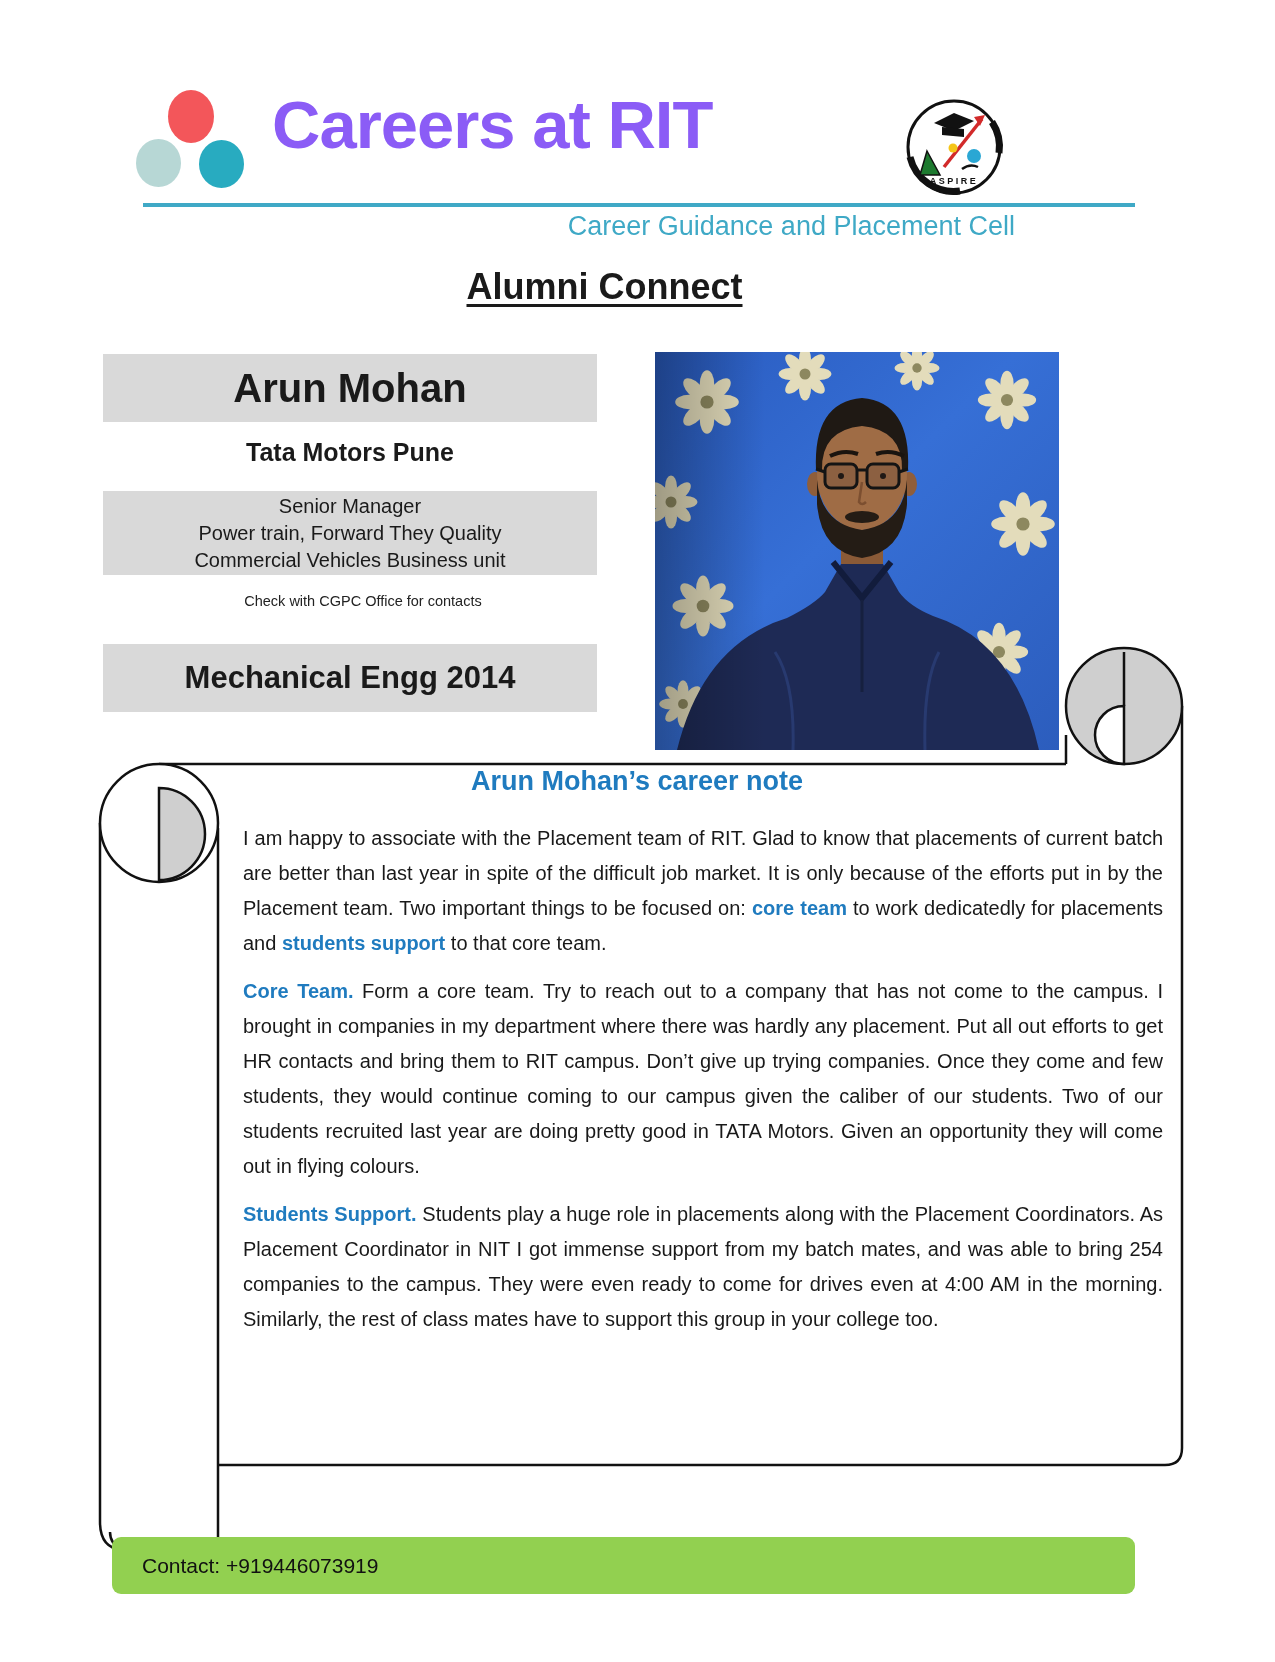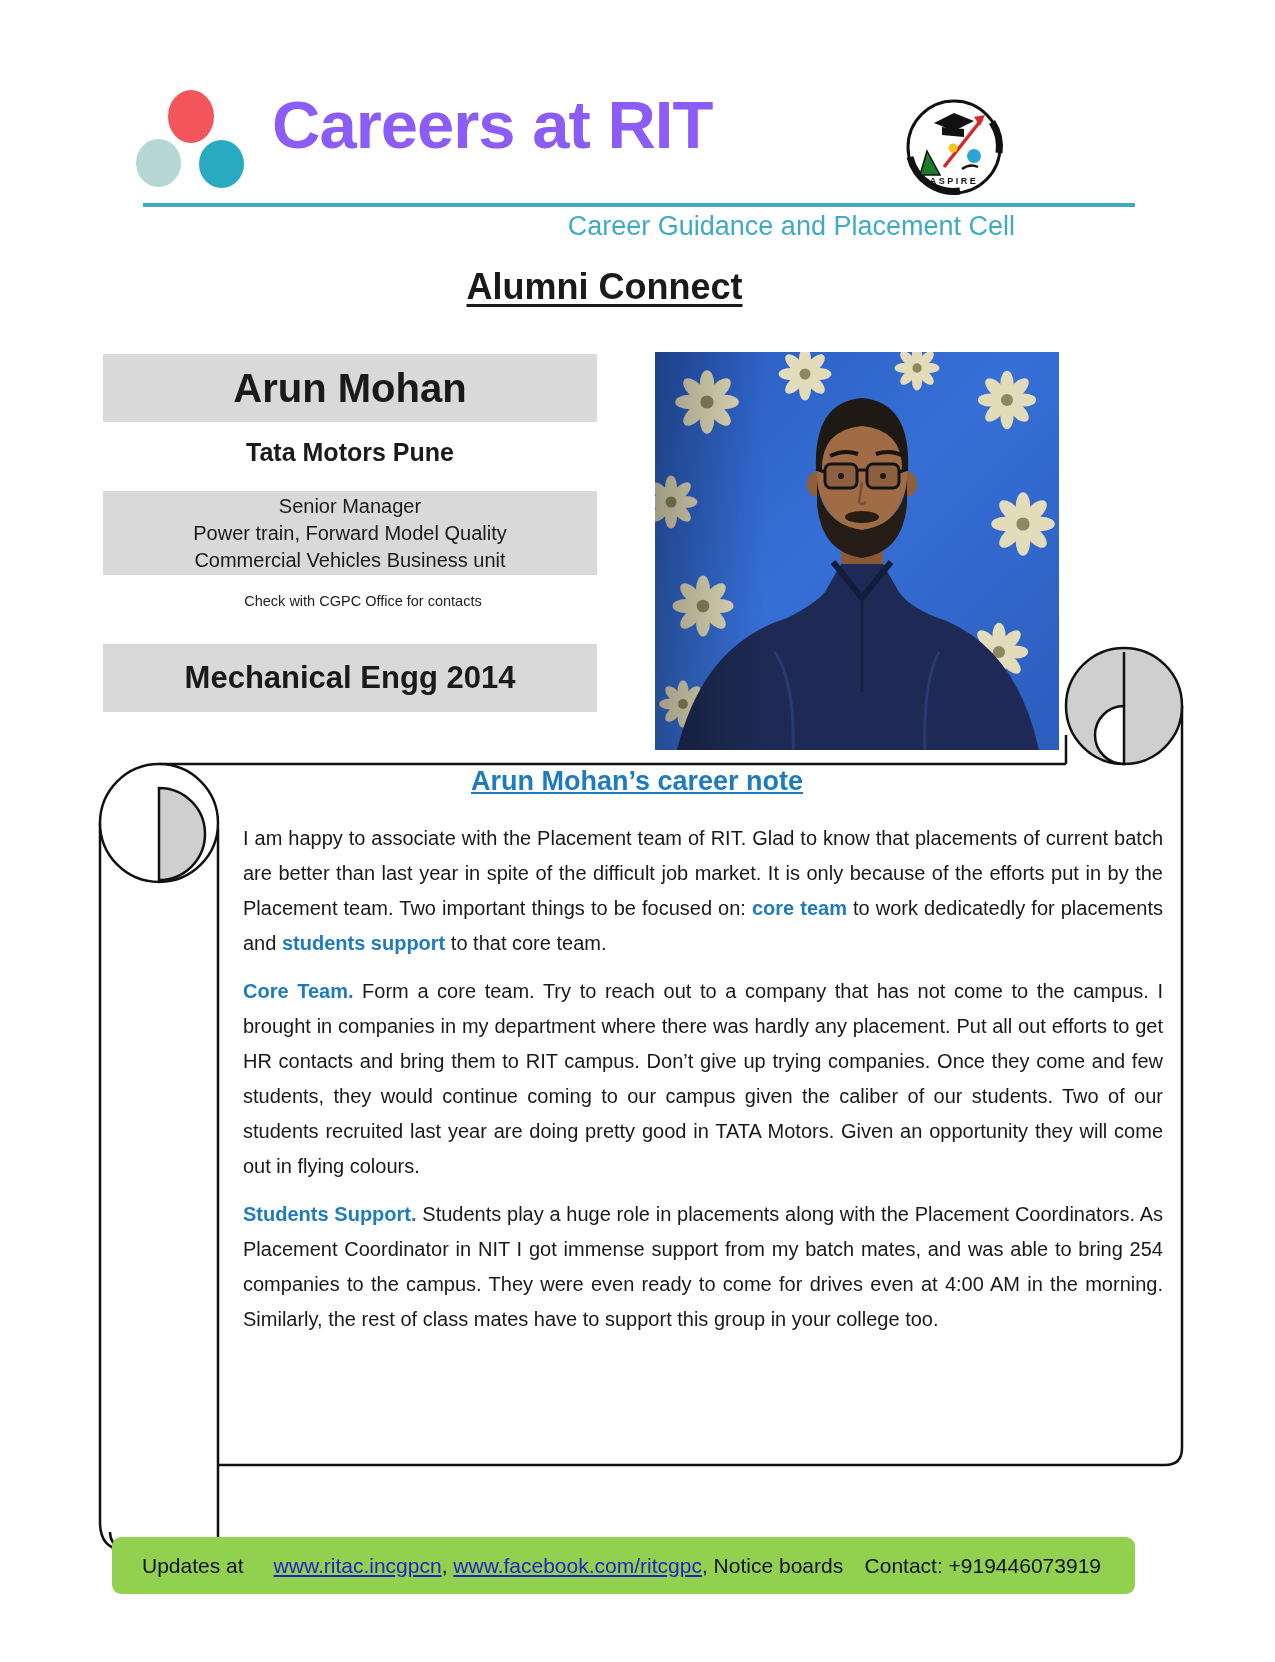--- a/index.html
+++ b/index.html
@@ -35,21 +35,21 @@
 
   
   .photo{position:absolute;left:655px;top:352px;width:404px;height:398px;z-index:2;}
 
   
   .scroll{position:absolute;left:0;top:0;z-index:1;}
 
   
   .note{position:absolute;left:243px;top:766px;width:920px;z-index:2;}
   .note h2{margin:0 0 24px 0;font-size:27px;font-weight:bold;color:#1f7bbf;
-           text-align:center;transform:translateX(-66px);text-decoration:underline;}
+           text-align:center;transform:translateX(-66px);}
   .note p{margin:0 0 13px 0;font-size:20px;line-height:35px;text-align:justify;color:#191919;}
   .seg-accent{color:#1f7bbf;font-weight:bold;}
   .seg-bold{font-weight:bold;}
 
   
   .footer-bar{position:absolute;left:112px;top:1537px;width:1023px;height:57px;z-index:5;
               background:#92d050;border-radius:9px;display:flex;align-items:center;
               justify-content:space-between;padding:0 34px 0 30px;box-sizing:border-box;
               font-size:21px;color:#111;}
   .footer-left{display:flex;align-items:center;}
@@ -87,21 +87,21 @@
   <div class="page-title">
     <span>Alumni Connect</span>
   </div>
 
   <div class="gray-box box-name">
     <span>Arun Mohan</span>
   </div>
   <div class="profile-company">Tata Motors Pune</div>
   <div class="gray-box box-designation">
     <div>Senior Manager</div>
-    <div>Power train, Forward Model Quality</div>
+    <div>Power train, Forward They Quality</div>
     <div>Commercial Vehicles Business unit</div>
   </div>
   <div class="profile-note">Check with CGPC Office for contacts</div>
   <div class="gray-box box-batch">
     <span>Mechanical Engg 2014</span>
   </div>
 
   <svg class="photo" viewBox="0 0 404 398">
     <defs>
       <linearGradient id="cur" x1="0" y1="0" x2="1" y2="1">
@@ -189,22 +189,16 @@
   <section class="note">
     <h2>Arun Mohan’s career note</h2>
     <div>
         <p><span>I am happy to associate with the Placement team of RIT. Glad to know that placements of current batch are better than last year in spite of the difficult job market. It is only because of the efforts put in by the Placement team. Two important things to be focused on: </span><span class="seg-accent">core team</span><span> to work dedicatedly for placements and </span><span class="seg-accent">students support</span><span> to that core team.</span></p>
         <p><span class="seg-accent">Core Team.</span><span> Form a core team. Try to reach out to a company that has not come to the campus. I brought in companies in my department where there was hardly any placement. Put all out efforts to get HR contacts and bring them to RIT campus. Don’t give up trying companies. Once they come and few students, they would continue coming to our campus given the caliber of our students. Two of our students recruited last year are doing pretty good in TATA Motors. Given an opportunity they will come out in flying colours.</span></p>
         <p><span class="seg-accent">Students Support.</span><span> Students play a huge role in placements along with the Placement Coordinators. As Placement Coordinator in NIT I got immense support from my batch mates, and was able to bring 254 companies to the campus.  They were even ready to come for drives even at 4:00 AM in the morning. Similarly, the rest of class mates have to support this group in your college too.</span></p>
       </div>
   </section>
 
   <footer class="footer-bar">
-    <div class="footer-left">
-      <span class="footer-label">Updates at</span>
-      <span>
-        <a href="#">www.ritac.incgpcn</a><span>, </span><a href="#">www.facebook.com/ritcgpc</a><span>, Notice boards</span>
-      </span>
-    </div>
     <div>Contact: +919446073919</div>
   </footer>
 
 </div>
 
 </body></html>

